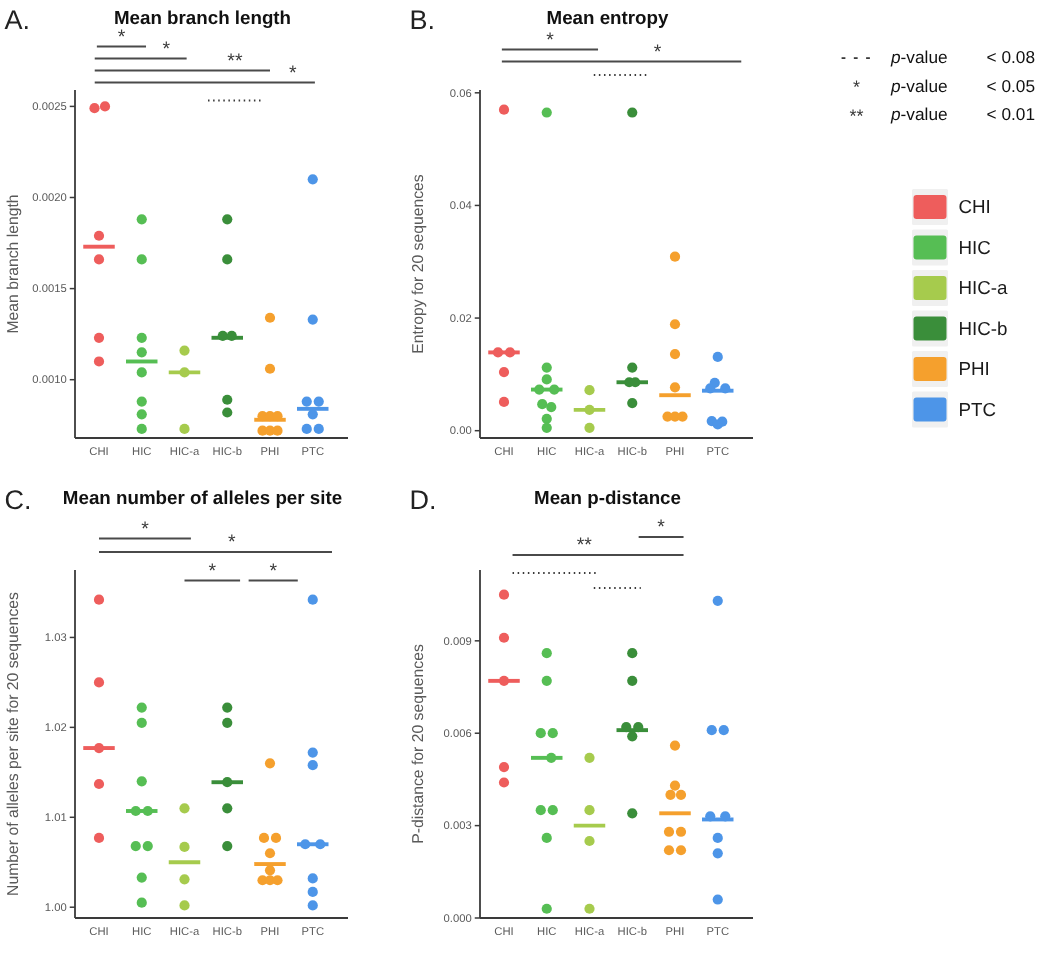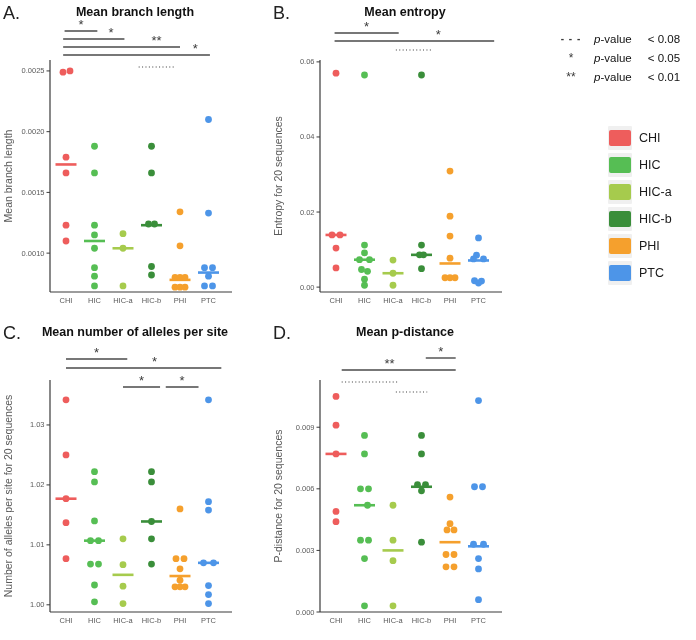--- a/index.html
+++ b/index.html
@@ -24,21 +24,21 @@
   .siglab{font-size:13px;fill:#3a3a3a;text-anchor:middle;}
 
   
   .legend{position:absolute;left:520px;top:25px;width:176px;}
   .pv-rows{padding-top:4px;margin-left:28px;}
   .pv-row{display:flex;align-items:center;height:19px;}
   .pv-sym{width:46px;text-align:center;font-size:12px;color:#3a3a3a;}
   .pv-row.dashes .pv-sym{font-weight:bold;font-size:10px;letter-spacing:1px;}
   .pv-text{font-size:11.5px;color:#111;display:flex;align-items:baseline;}
   .pv-text i{font-style:italic;}
-  .pv-thresh{margin-left:16px;}
+  .pv-thresh{margin-left:26px;}
   .group-rows{margin-top:40px;margin-left:88px;}
   .g-row{display:flex;align-items:center;height:24px;margin-bottom:3px;}
   .key{width:24px;height:24px;background:#f0f0f0;display:flex;align-items:center;justify-content:center;border-radius:1px;}
   .swatch{width:22px;height:16px;border-radius:2px;}
   .g-label{margin-left:7px;font-size:12.5px;color:#1a1a1a;}
 </style>
 </head>
 <body>
 
 <div class="figure">

